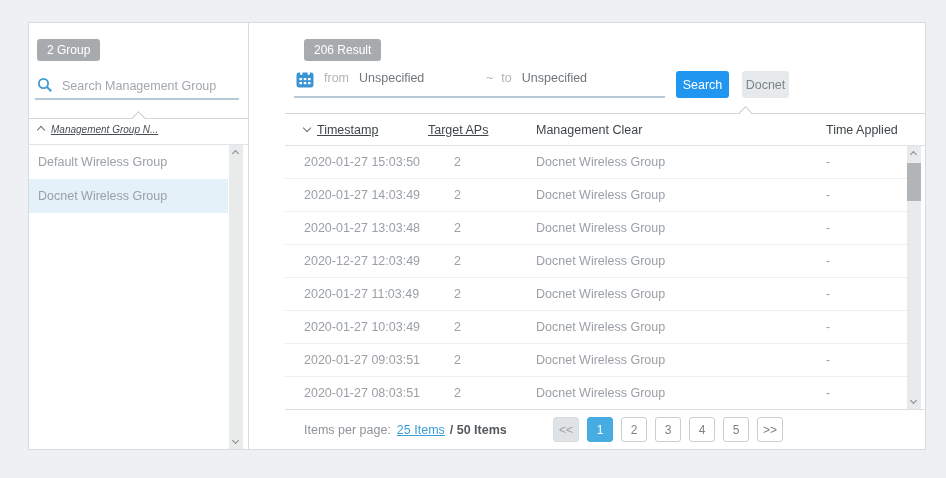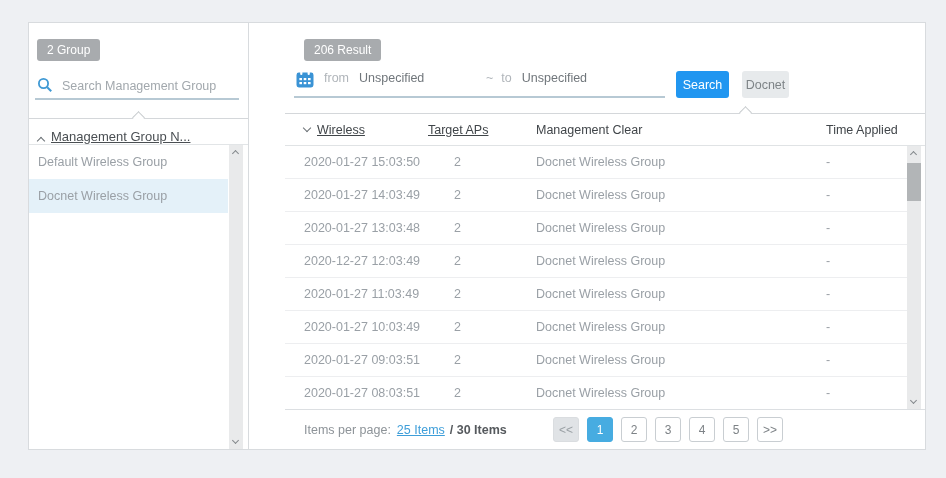--- a/index.html
+++ b/index.html
@@ -27,21 +27,21 @@
   .notch { position:absolute; top:-5px; width:9px; height:9px; background:#fff;
     border-left:1px solid #c6cacd; border-top:1px solid #c6cacd;
     transform:rotate(45deg); }
 
   .chev { display:inline-block; width:6px; height:6px;
     border-right:1.5px solid #6b7175; border-bottom:1.5px solid #6b7175; }
   .chev.up   { transform:rotate(-135deg); margin-top:3px; }
   .chev.down { transform:rotate(45deg);  margin-bottom:3px; }
 
   .list-header { position:absolute; left:9px; top:101px; height:20px; display:flex;
-    align-items:flex-end; gap:7px; font-size:13px; color:#4a4f53; }
+    align-items:flex-start; gap:7px; font-size:10px; color:#4a4f53;font-style:italic; }
   .list-header .lbl, .th-sort .lbl { text-decoration:underline; }
 
   .group-list { position:absolute; left:0; top:122px; right:20px; }
   .group-item { height:34px; display:flex; align-items:center; padding-left:9px;
     font-size:12.5px; color:#9aa0a6; cursor:pointer; }
   .group-item.selected { background:#e4f1f9; }
 
   .vscroll { position:absolute; width:14px; background:#e9eaeb; }
   .vscroll .sb-chev { position:absolute; left:4px; width:5px; height:5px;
     border-right:1.3px solid #85898d; border-bottom:1.3px solid #85898d; }
@@ -160,21 +160,21 @@
     <button class="btn btn-search">Search</button>
     <button class="btn btn-clear">Docnet</button>
 
     <div class="hdivider" style="top:90px;">
       <div class="notch" style="left:456px;"></div>
     </div>
 
     <div class="tbl-header tbl-grid">
       <div class="th-sort">
         <span class="chev down"></span>
-        <span class="lbl">Wireless</span>
+        <span class="lbl">Timestamp</span>
       </div>
       <div class="th-sort">
         <span class="lbl">Target APs</span>
       </div>
       <div>Management Clear</div>
       <div>Time Applied</div>
     </div>
 
     <div class="tbl-body">
       <div class="tbl-row tbl-grid">
@@ -229,21 +229,21 @@
 
     <div class="vscroll right-sb">
       <span class="sb-chev sb-up"></span>
       <div class="thumb" style="top:17px; height:38px;"></div>
       <span class="sb-chev sb-down"></span>
     </div>
 
     <div class="pagination">
       <span>Items per page:</span>
       <span class="pp-link">25 Items</span>
-      <span class="pp-total">/ 30 Items</span>
+      <span class="pp-total">/ 50 Items</span>
 
       <div class="pager">
         <button class="pg-btn pg-disabled">&lt;&lt;</button>
         <button class="pg-btn pg-active">1</button>
         <button class="pg-btn">2</button>
         <button class="pg-btn">3</button>
         <button class="pg-btn">4</button>
         <button class="pg-btn">5</button>
         <button class="pg-btn">&gt;&gt;</button>
       </div>

